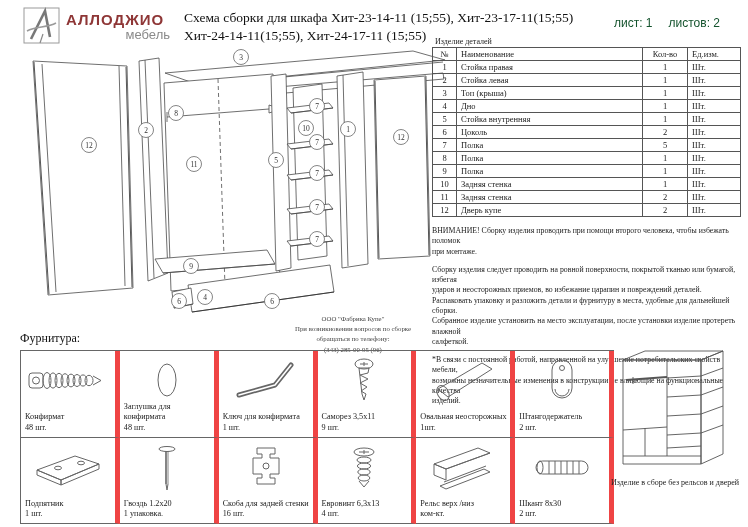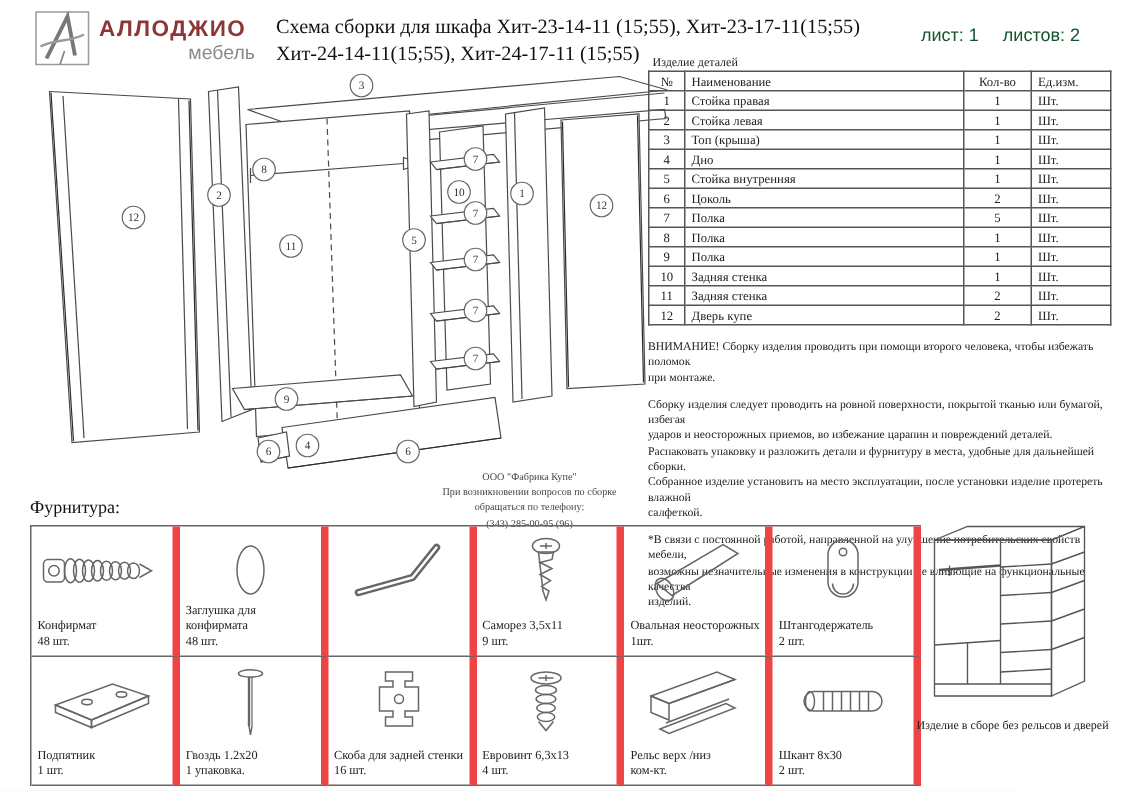--- a/index.html
+++ b/index.html
@@ -343,20 +343,21 @@
       <div class="hw-label"><span>Заглушка для конфирмата</span><br><span>48 шт.</span></div>
     </div>
 
     <div class="hw-cell">
       <div class="hw-icon">
         <svg width="86" height="50" viewBox="0 0 86 50">
           <path d="M16,40 L52,30 L68,10" stroke-width="5" stroke-linecap="round" stroke-linejoin="round"></path>
           <path d="M16,40 L52,30 L68,10" stroke="#fff" stroke-width="1.6" stroke-linecap="round" stroke-linejoin="round"></path>
         </svg>
       </div>
+      <div class="hw-label"><span>Ключ для конфирмата</span><br><span>1 шт.</span></div>
     </div>
 
     <div class="hw-cell">
       <div class="hw-icon">
         <svg width="86" height="50" viewBox="0 0 86 50">
           <ellipse cx="43" cy="9" rx="9" ry="5"></ellipse>
             <line x1="39" y1="9" x2="47" y2="9"></line>
             <line x1="43" y1="7" x2="43" y2="11"></line>
           <path d="M38,13 L48,13 L47,18 L39,20 L47,24 L39,28 L46,32 L40,36 L45,39 L43,45 L41,39 Z"></path>
         </svg>

